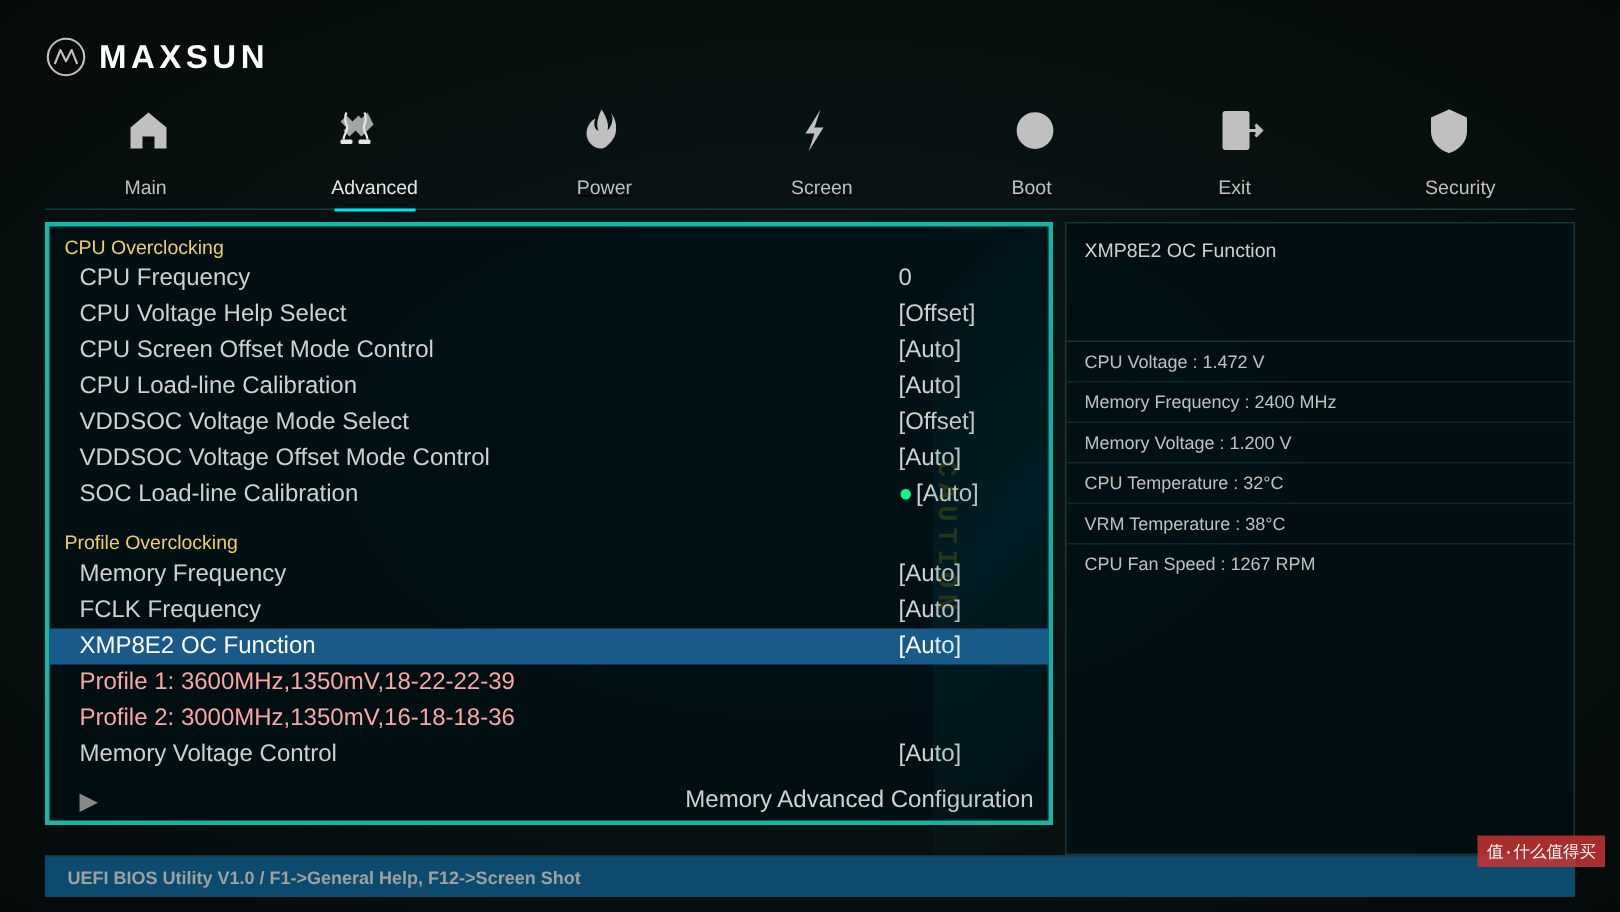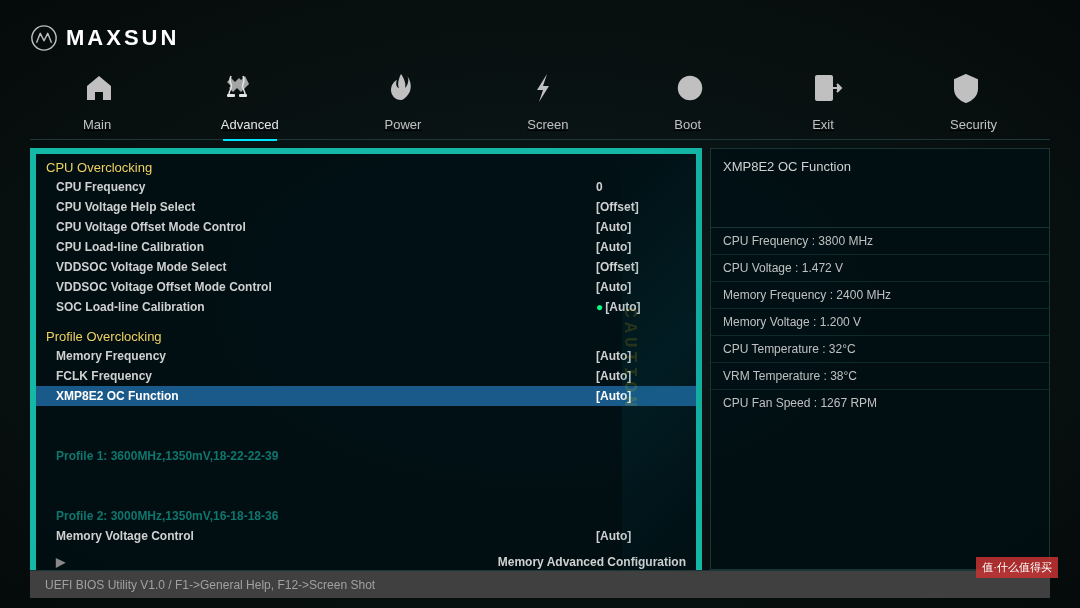--- a/index.html
+++ b/index.html
@@ -110,67 +110,65 @@
       gap: 8px;
       flex: 1;
       padding-top: 8px;
       overflow: hidden;
     }
 
     
     .left-panel {
       flex: 1;
       background: rgba(0, 15, 20, 0.85);
-      border: 6px solid #14b8a6;
+      border: 3px solid #14b8a6;
       overflow-y: auto;
       font-size: 13px;
     }
 
     .left-panel::-webkit-scrollbar { width: 4px; }
     .left-panel::-webkit-scrollbar-track { background: #0a0a0a; }
     .left-panel::-webkit-scrollbar-thumb { background: #1a4a4a; }
 
     .section-header {
       color: #f0d060;
       padding: 6px 10px 2px 10px;
       font-size: 13px;
       font-family: Arial, sans-serif;
     }
 
     .menu-item {
       display: flex;
       justify-content: space-between;
       padding: 3px 10px 3px 20px;
       color: #d0d0d0;
-      font-size: 12px;
+      font-size: 16px;
       font-family: Arial, sans-serif;
       cursor: pointer;
       align-items: center;
-      font-weight: bold;
     }
 
     .menu-item.highlighted {
       background: #1a5a8a;
       color: #ffffff;
     }
 
     .menu-item .item-value {
       color: #d0d0d0;
       min-width: 90px;
       text-align: left;
     }
 
     .menu-item.highlighted .item-value {
       color: #ffffff;
     }
 
     .menu-item.yellow-link {
-      color: #0f766e;
+      color: #fca5a5;
       padding-left: 20px;
-      margin-top: 40px;
     }
 
     .menu-divider {
       height: 6px;
     }
 
     .menu-item.has-arrow {
       color: #d0d0d0;
     }
 
@@ -223,28 +221,29 @@
       color: #c0c0c0;
     }
 
     .stat-row:last-child {
       border-bottom: none;
     }
 
     
     .status-bar {
       height: 28px;
-      background: #404040;
+      background: #0c4a6e;
       border-top: 1px solid #1a3535;
       display: flex;
       align-items: center;
       padding: 0 15px;
       font-size: 12px;
       color: #a0a0a0;
       font-family: Arial, sans-serif;
+      font-weight: bold;
     }
 
     
     .left-panel-wrapper {
       position: relative;
       flex: 1;
       overflow: hidden;
     }
 
     .side-deco {
@@ -274,26 +273,26 @@
     .nav-icon svg {
       width: 32px;
       height: 32px;
       fill: currentColor;
     }
 
     
     .watermark {
       position: absolute;
       bottom: 30px;
-      right: 22px;
+      right: 10px;
       background: rgba(200, 50, 50, 0.85);
       color: white;
       font-size: 11px;
       padding: 3px 6px;
-      font-family: Liberation Serif, serif;
+      font-family: Liberation Mono, monospace;
       z-index: 10;
     }
   </style>
 </head>
 <body>
 
 <div class="bg-overlay"></div>
 
 <div class="main-container">
 
@@ -392,21 +391,21 @@
         <div class="section-header">CPU Overclocking</div>
         <div class="menu-item">
           <span>CPU Frequency</span>
           <span class="item-value">0</span>
         </div>
         <div class="menu-item">
           <span>CPU Voltage Help Select</span>
           <span class="item-value">[Offset]</span>
         </div>
         <div class="menu-item">
-          <span>CPU Voltage Offset Mode Control</span>
+          <span>CPU Screen Offset Mode Control</span>
           <span class="item-value">[Auto]</span>
         </div>
         <div class="menu-item">
           <span>CPU Load-line Calibration</span>
           <span class="item-value">[Auto]</span>
         </div>
         <div class="menu-item">
           <span>VDDSOC Voltage Mode Select</span>
           <span class="item-value">[Offset]</span>
         </div>
@@ -454,23 +453,20 @@
 
       </div>
     </div>
 
     <div class="right-panel">
       <div class="info-header">
         <span>XMP8E2 OC Function</span>
       </div>
       <div class="stats-panel">
         <div class="stat-row">
-          <span>CPU Frequency : 3800 MHz</span>
-        </div>
-        <div class="stat-row">
           <span>CPU Voltage : 1.472 V</span>
         </div>
         <div class="stat-row">
           <span>Memory Frequency : 2400 MHz</span>
         </div>
         <div class="stat-row">
           <span>Memory Voltage : 1.200 V</span>
         </div>
         <div class="stat-row">
           <span>CPU Temperature : 32°C</span>

